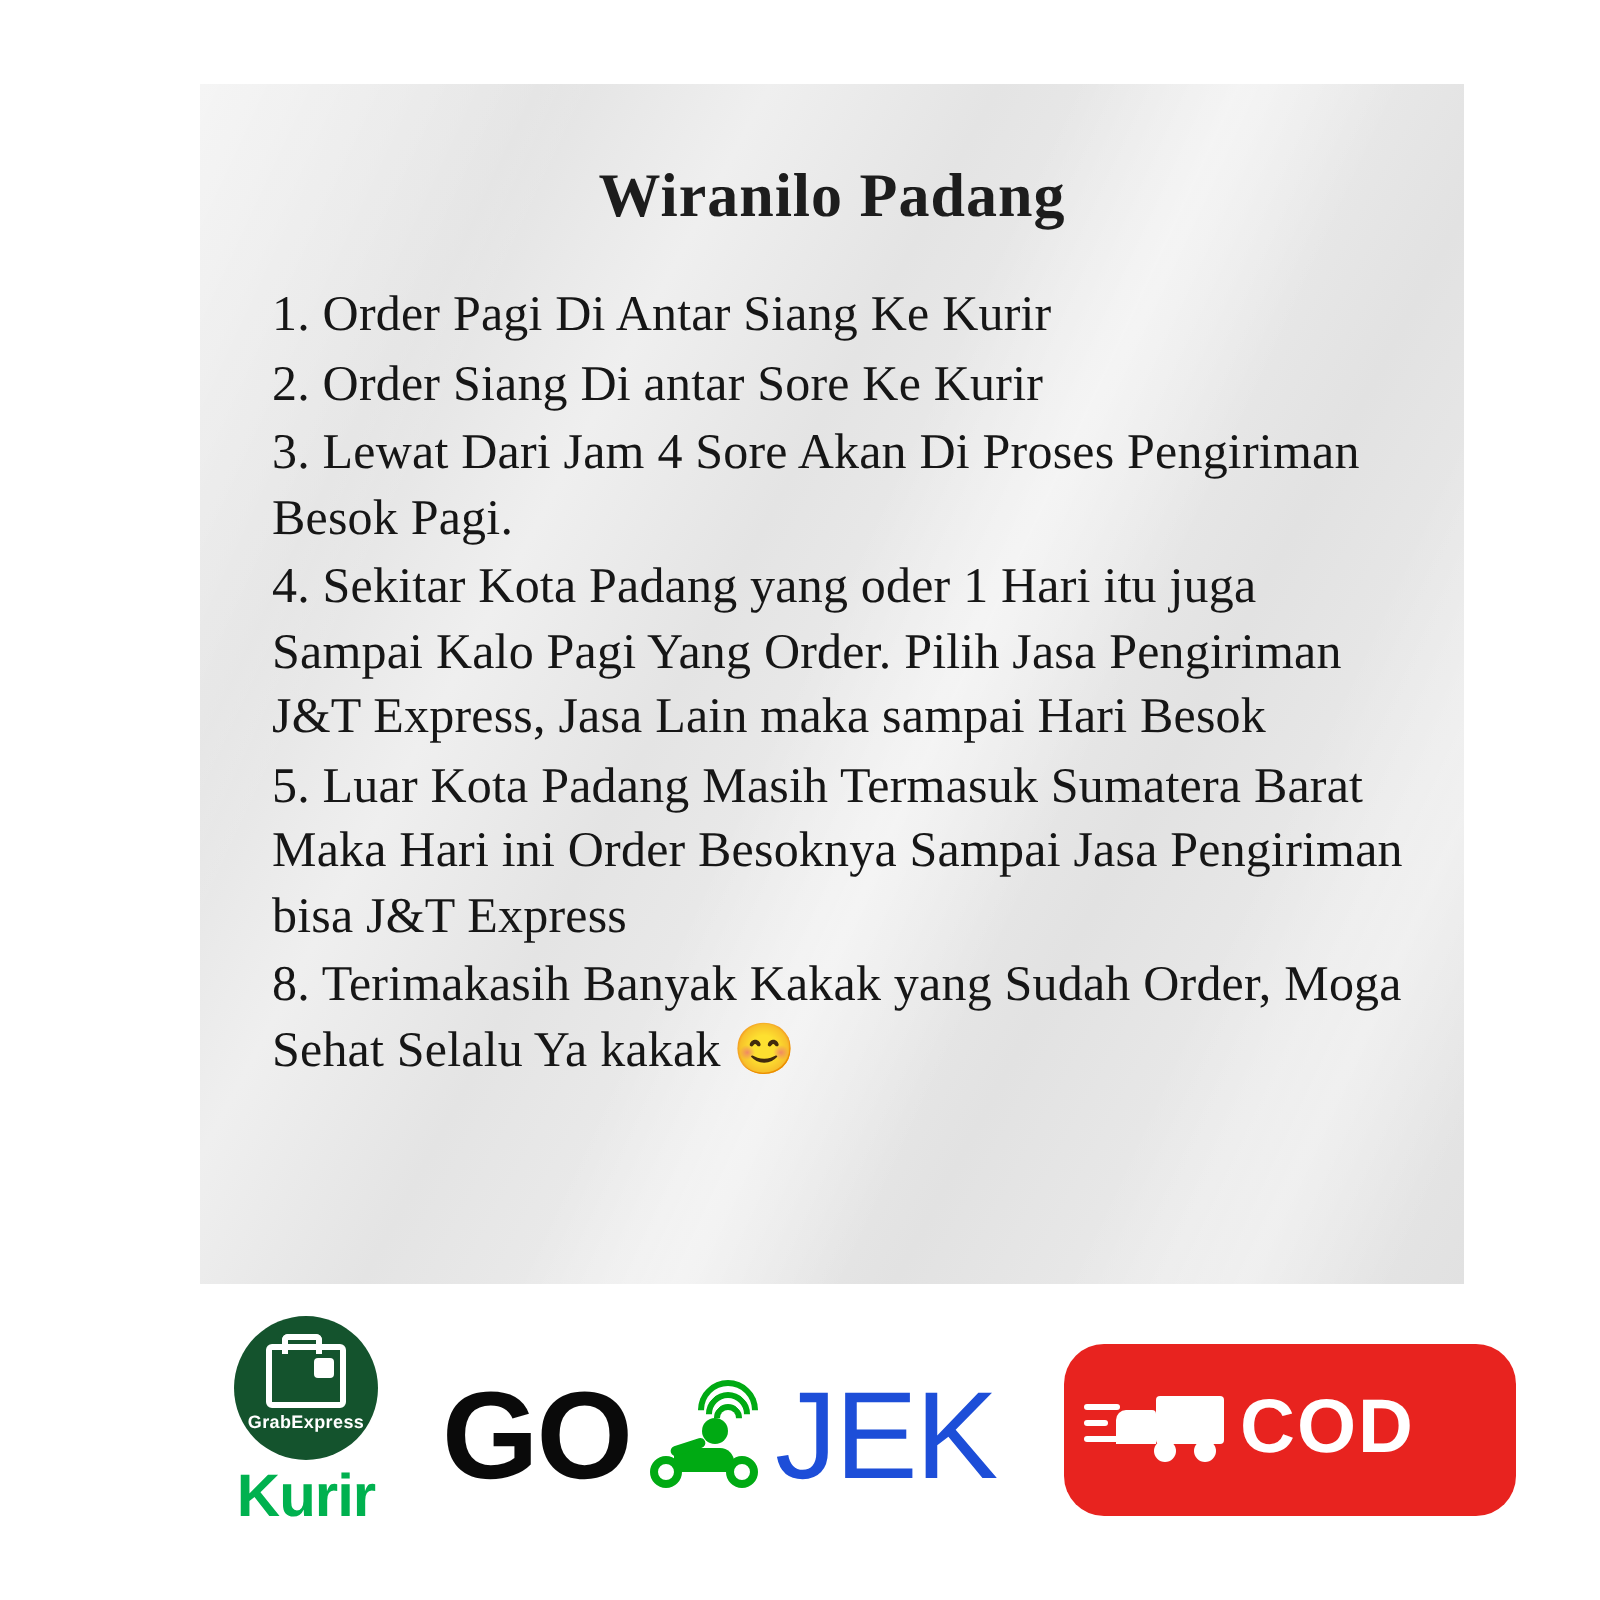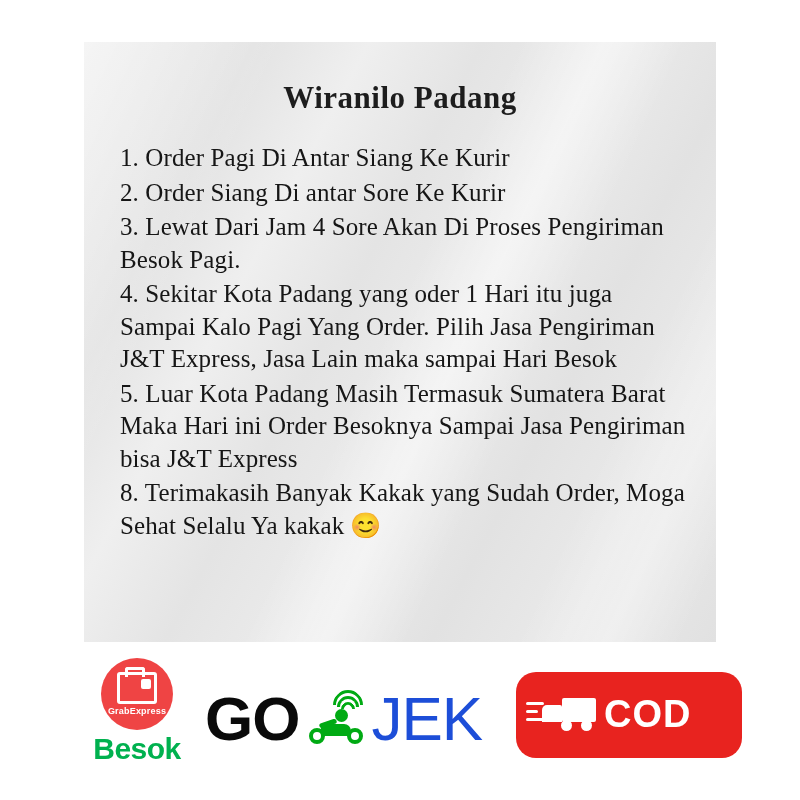--- a/index.html
+++ b/index.html
@@ -11,20 +11,21 @@
     height: 800px;
     background: #ffffff;
     font-family: "Liberation Serif", serif;
     overflow: hidden;
   }
   .poster {
     position: relative;
     width: 707px;
     height: 800px;
     background: #ffffff;
+    margin-left: 16px;
   }
   
   .panel {
     position: absolute;
     left: 84px;
     top: 42px;
     width: 632px;
     height: 600px;
     background:
       linear-gradient(118deg,
@@ -92,21 +93,21 @@
     position: absolute;
     left: 72px;
     top: 8px;
     width: 130px;
     text-align: center;
   }
   .grab-circle {
     width: 72px;
     height: 72px;
     border-radius: 50%;
-    background: #ef4444;
+    background: #14532d;
     margin: 0 auto;
     position: relative;
     display: flex;
     align-items: center;
     justify-content: center;
     flex-direction: column;
   }
   .grab-box {
     width: 34px;
     height: 26px;
@@ -348,21 +349,21 @@
     </div>
   </div>
 
   <div class="logos">
 
     <div class="grab">
       <div class="grab-circle">
         <div class="grab-box"></div>
         <div class="grab-express-word">GrabExpress</div>
       </div>
-      <div class="grab-word">Besok</div>
+      <div class="grab-word">Kurir</div>
     </div>
 
     <div class="gojek">
       <div class="gojek-go">GO</div>
       <div class="gojek-mark">
         <div class="signal">
           <span class="s1"></span>
             <span class="s2"></span>
             <span class="s3"></span>
         </div>

